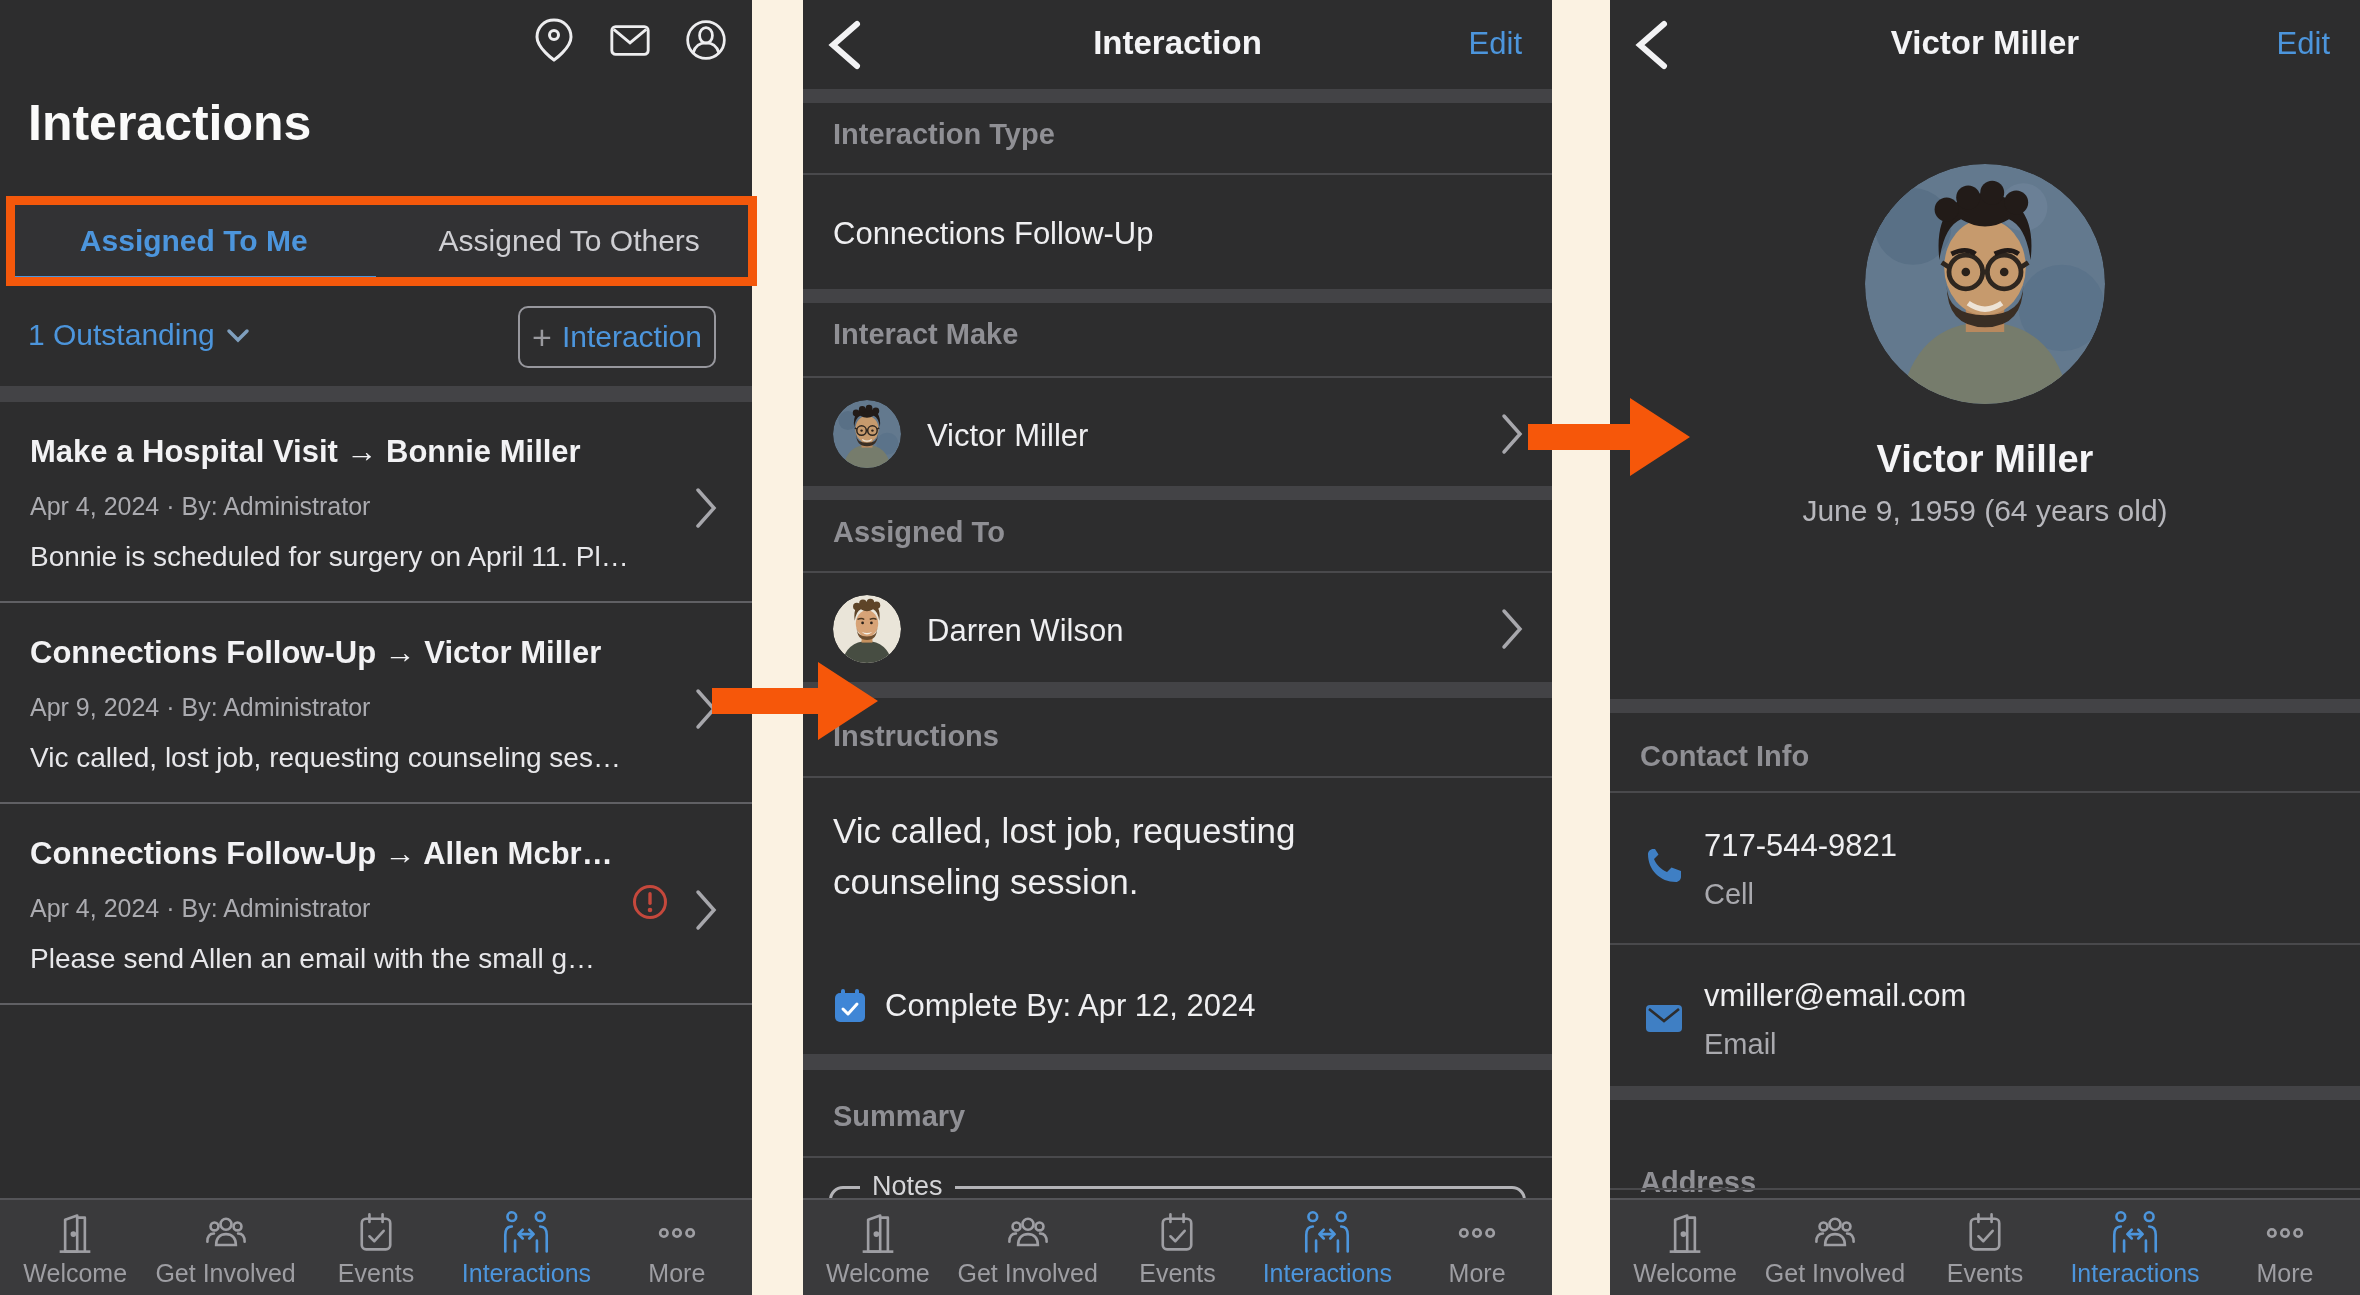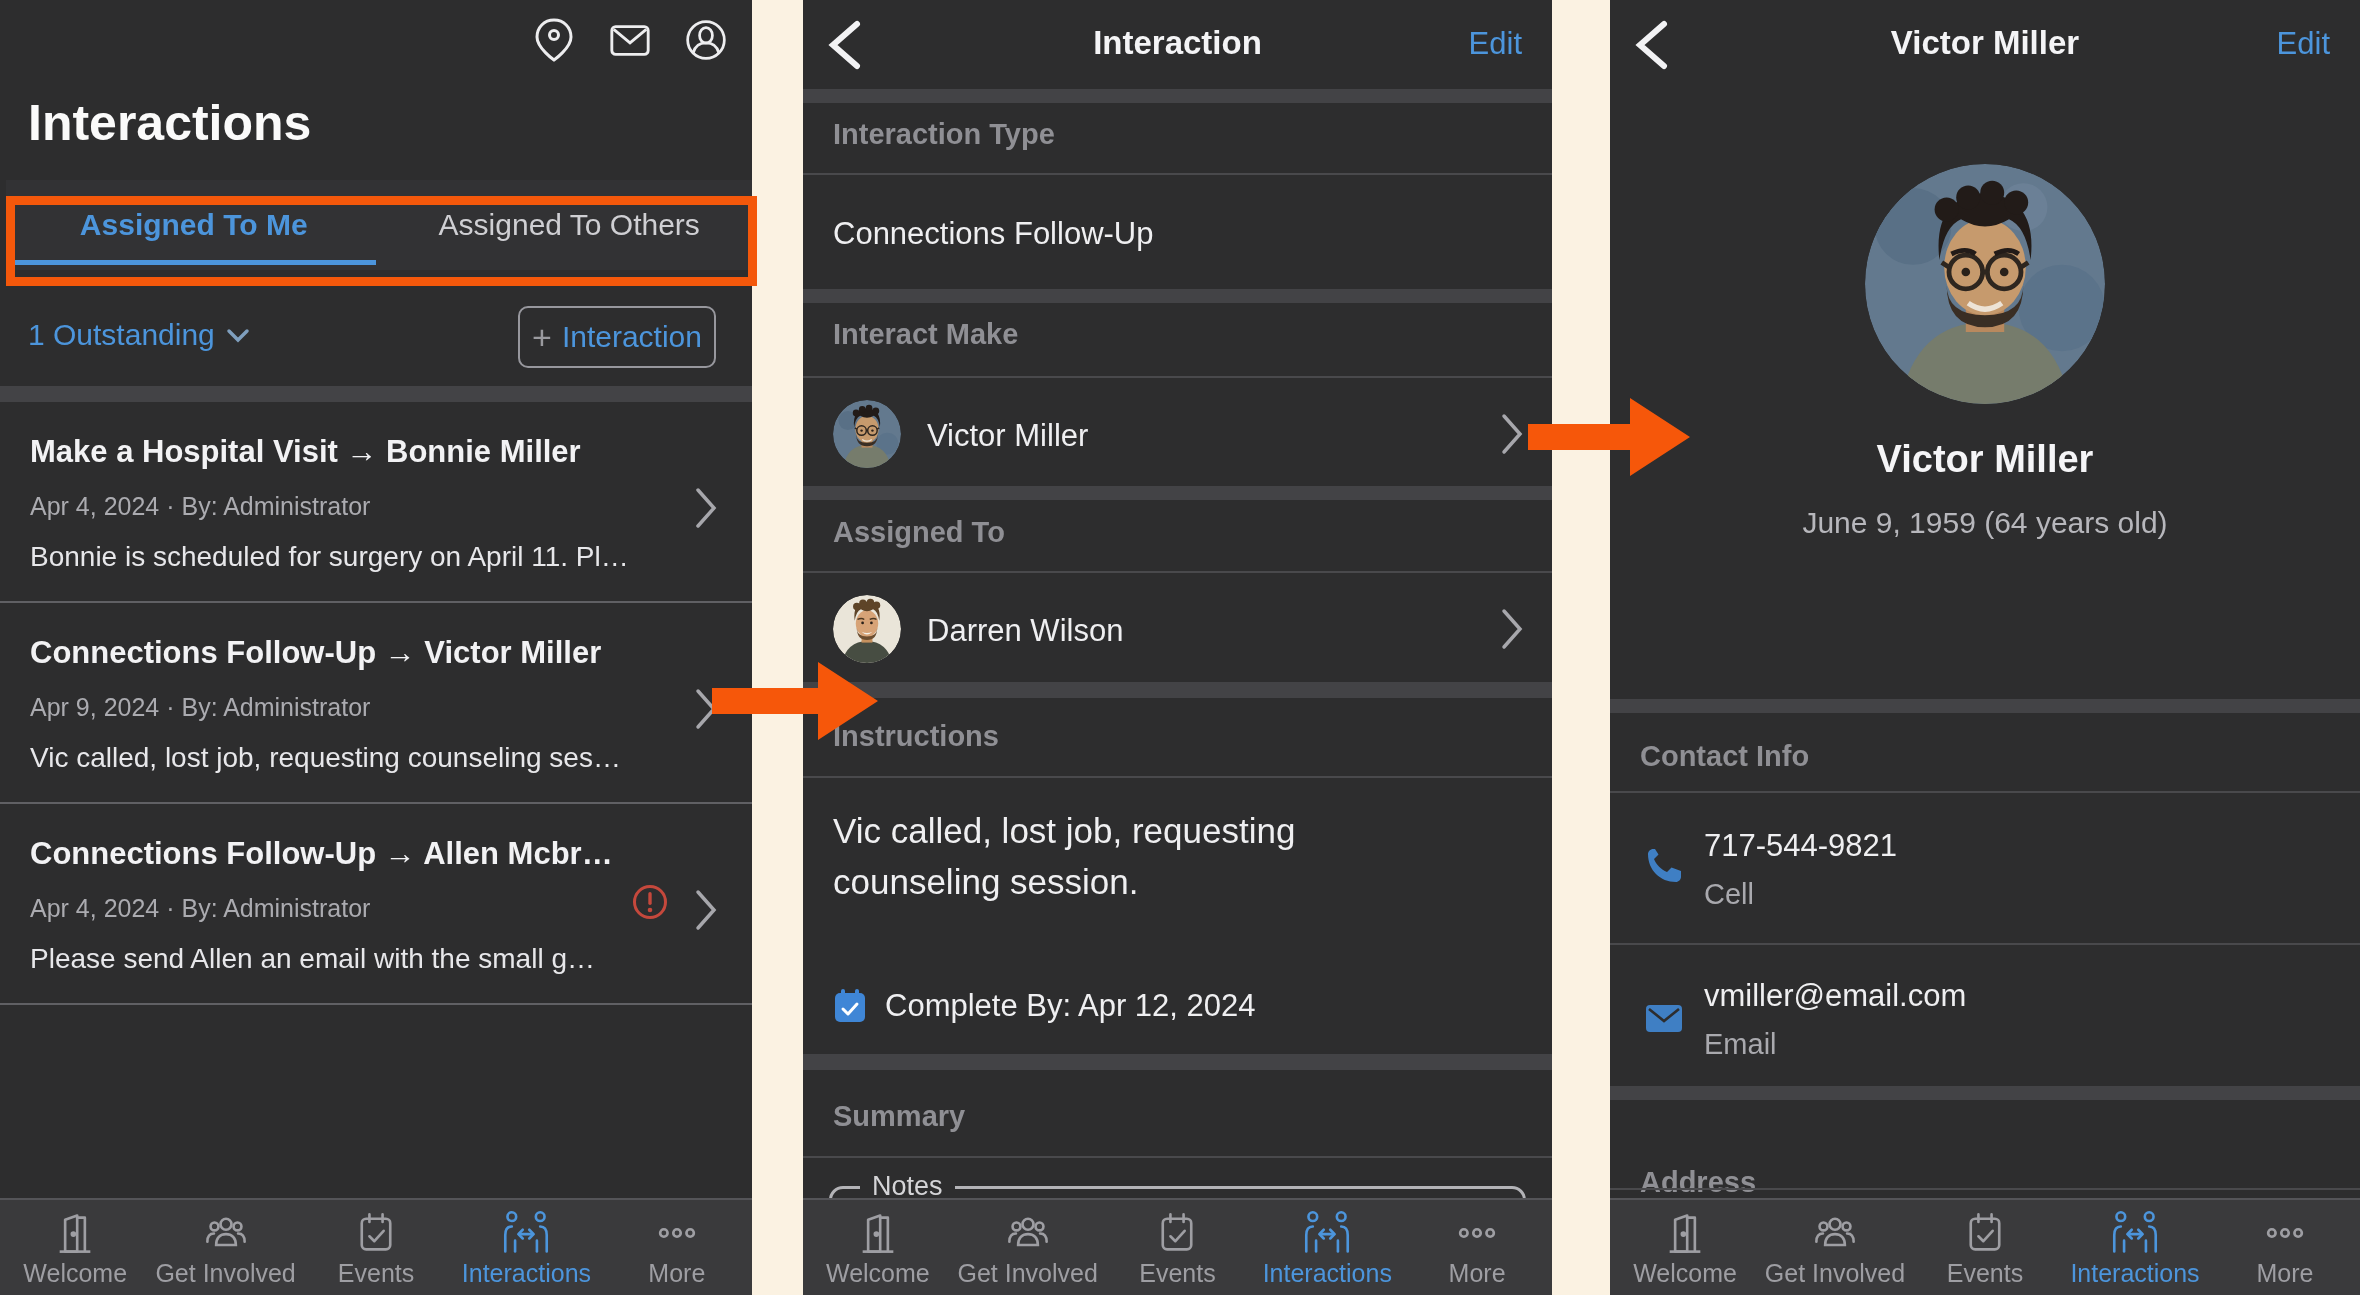--- a/index.html
+++ b/index.html
@@ -33,21 +33,21 @@
          padding-top:10px; color:#9E9EA3; }
   .tab svg { width:48px; height:46px; }
   .tab .tab-label { font-size:25px; margin-top:3px; white-space:nowrap; }
   .tab.active { color:#4C95DC; }
 
   
   .hdr-icons { position:absolute; top:16px; right:24px; display:flex; gap:32px; }
   .hdr-icons svg { width:44px; height:48px; }
   .big-title { position:absolute; top:94px; left:28px; color:#FAFAFA; font-size:50px; font-weight:700; }
 
-  .tabrow { position:absolute; top:180px; left:6px; width:751px; height:90px; background:#323234; display:flex; }
+  .tabrow { position:absolute; top:196px; left:6px; width:751px; height:90px; background:#323234; display:flex; }
   .seg { flex:1 1 0; position:relative; display:flex; align-items:center; justify-content:center;
          font-size:30px; color:#CFCFD3; }
   .seg.active { color:#4C95DC; font-weight:700; }
   .seg.active::after { content:""; position:absolute; left:6px; right:6px; bottom:5px; height:5px;
                        background:#4C95DC; }
 
   .filter-link { position:absolute; top:318px; left:28px; color:#4C95DC; font-size:30px;
                  display:flex; align-items:center; gap:10px; }
   .add-btn { position:absolute; top:306px; right:36px; width:198px; height:62px;
              border:2px solid #97979D; border-radius:10px; display:flex; align-items:center;
@@ -73,21 +73,21 @@
   .notes-field { position:absolute; left:26px; right:26px; height:76px;
                  border:3px solid #B3B3B7; border-radius:14px; }
   .notes-label { position:absolute; top:-18px; left:28px; background:#2D2D2E; padding:0 12px;
                  color:#D4D4D7; font-size:27px; }
 
   
   .portrait { position:absolute; top:164px; left:255px; width:240px; height:240px; }
   .profile-name { position:absolute; top:438px; left:0; right:0; text-align:center;
                   color:#F5F5F7; font-size:38px; font-weight:700; }
   .profile-birth { position:absolute; top:494px; left:0; right:0; text-align:center;
-                   color:#B7B7BC; font-size:30px;margin-top:12px; }
+                   color:#B7B7BC; font-size:30px; }
   .ci-icon { position:absolute; left:34px; width:40px; height:40px; }
   .ci-value { position:absolute; left:94px; color:#EFEFF1; font-size:31px; }
   .ci-type  { position:absolute; left:94px; color:#A9A9AE; font-size:29px; }
 
   
   .orange-box { position:absolute; left:6px; top:196px; width:751px; height:90px;
                 border:9px solid #F4580B; z-index:10; pointer-events:none; }
   .flow-arrow { position:absolute; z-index:10; }
 </style>
 </head>

